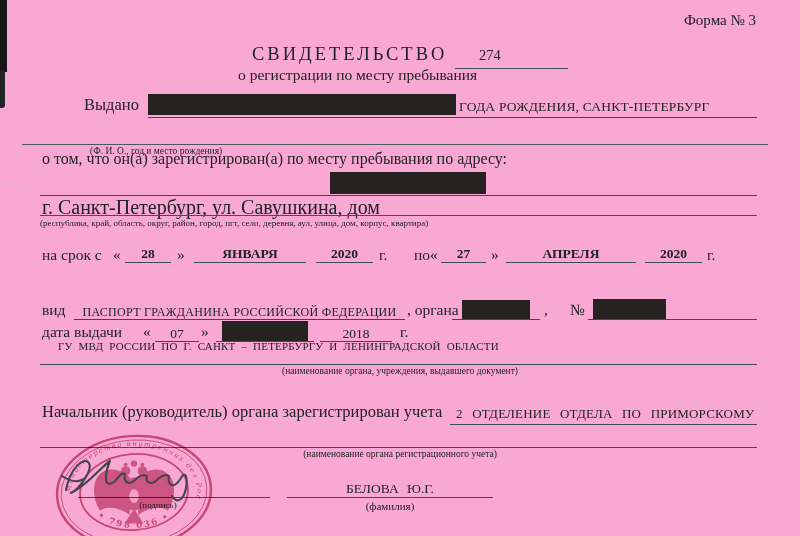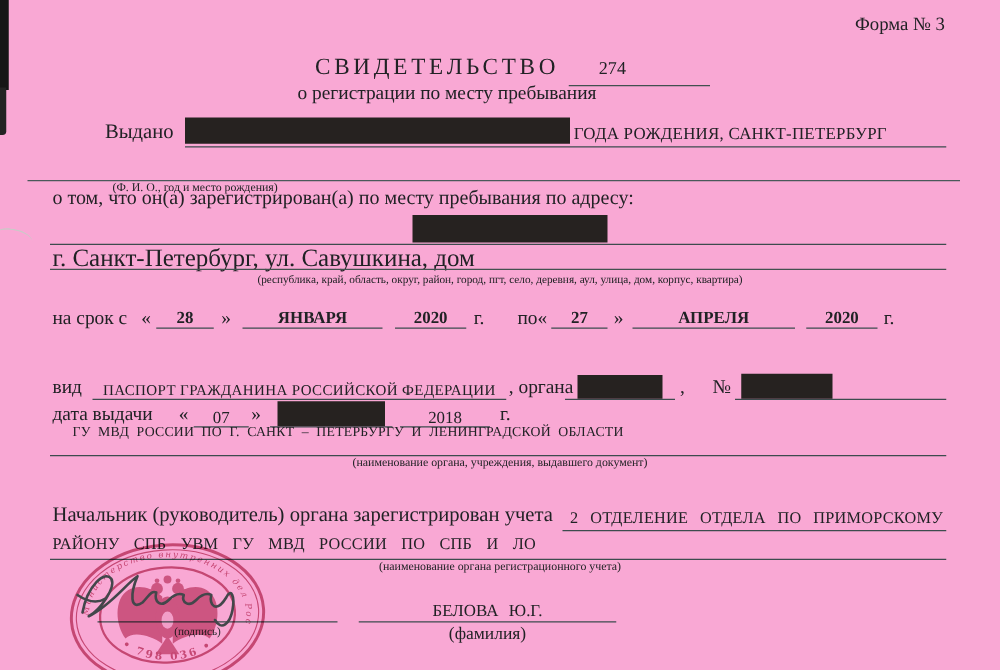--- a/index.html
+++ b/index.html
@@ -23,21 +23,21 @@
   .redaction-issued{left:148px;top:94px;width:308px;height:21px;}
   .issued-suffix{left:459px;top:99px;font-size:13.5px;font-weight:normal;letter-spacing:.2px;}
   .fio-line{left:22px;top:121px;width:746px;height:23px;border-bottom:1.5px solid #4a585a;}
   .fio-caption{left:90px;top:146px;width:660px;font-size:9.5px;}
   
   .statement-line{left:42px;top:150px;font-size:16px;}
   .address-text{left:42px;top:172px;font-size:20px;margin-top:24px;}
   .redaction-address{left:330px;top:172px;width:156px;height:22px;}
   .address-underline{left:40px;top:173px;width:717px;height:22px;border-bottom:1.6px solid #3d4b4e;}
   .address-line2{left:40px;top:193px;width:717px;height:22px;border-bottom:1.5px solid #44514f;}
-  .address-caption{left:50px;top:218px;width:700px;text-align:center;font-size:9px;}
+  .address-caption{left:40px;top:218px;width:700px;text-align:left;font-size:9px;}
   
   .p-txt{top:246px;font-size:15.5px;}
   .p-cell{top:244px;height:19px;border-bottom:1.5px solid #3d4b4e;text-align:center;font-size:13.5px;font-weight:bold;padding-top:2px;box-sizing:border-box;}
   
   .doc-intro{left:42px;top:279px;font-size:16px;}
   .d-txt{font-size:15.5px;}
   .u-cell{height:19px;border-bottom:1.5px solid #3d4b4e;text-align:center;box-sizing:border-box;}
   .kind-cell{left:74px;top:301px;width:331px;font-size:12px;letter-spacing:.3px;padding-top:4px;}
   .series-u{left:452px;top:301px;width:88px;}
   .redaction-series{left:462px;top:300px;width:68px;height:19px;}
@@ -53,21 +53,21 @@
   .head-u1{left:450px;top:404px;width:307px;height:20px;border-bottom:1.5px solid #3d4b4e;}
   .head-v1{left:456px;top:406px;font-size:13px;word-spacing:6px;letter-spacing:.2px;}
   .head-v2{left:42px;top:427px;font-size:13px;word-spacing:8px;letter-spacing:.2px;}
   .head-u2{left:40px;top:426px;width:717px;height:21px;border-bottom:1.6px solid #3d4b4e;}
   .head-caption{left:50px;top:449px;width:700px;text-align:center;font-size:9.5px;}
   
   .sig-line{left:78px;top:480px;width:192px;height:17px;border-bottom:1.6px solid #3d4b4e;}
   .sig-caption{left:118px;top:500px;width:80px;text-align:center;font-size:9px;color:#2b2d30;}
   .fam-line{left:287px;top:480px;width:206px;height:17px;border-bottom:1.6px solid #3d4b4e;}
   .fam-name{left:287px;top:481px;width:206px;text-align:center;font-size:13.5px;word-spacing:5px;}
-  .fam-caption{left:287px;top:500px;width:206px;text-align:center;font-size:14px;}
+  .fam-caption{left:287px;top:500px;width:206px;text-align:center;font-size:11px;}
   
   .stamp-svg{left:50px;top:430px;mix-blend-mode:multiply;opacity:.82;}
   .sign-svg{left:58px;top:448px;}
   
   .edge-strip-a{left:0;top:0;width:7px;height:72px;background:#161616;}
   .edge-strip-b{left:0;top:70px;width:5px;height:38px;background:#232323;border-radius:0 0 3px 0;}
   .edge-curl{left:-6px;top:183px;width:32px;height:16px;border-radius:50%;border-top:1.5px solid #c7ccc7;transform:rotate(10deg);}
 </style>
 </head>
 <body>
@@ -135,21 +135,20 @@
   <div class="abs d-txt" style="left:400px;top:323px">г.</div>
 
   <div class="abs issuer-underline"></div>
   <div class="abs issuer-row">ГУ МВД РОССИИ ПО Г. САНКТ – ПЕТЕРБУРГУ И ЛЕНИНГРАДСКОЙ ОБЛАСТИ</div>
   <div class="abs issuer-caption">(наименование органа, учреждения, выдавшего документ)</div>
 
   <div class="abs head-label">Начальник (руководитель) органа зарегистрирован учета</div>
   <div class="abs head-u1"></div>
   <div class="abs head-v1">2 ОТДЕЛЕНИЕ ОТДЕЛА ПО ПРИМОРСКОМУ</div>
   <div class="abs head-u2"></div>
-  <div class="abs head-v2">РАЙОНУ СПБ УВМ ГУ МВД РОССИИ ПО СПБ И ЛО</div>
   <div class="abs head-caption">(наименование органа регистрационного учета)</div>
 
   <div class="abs sig-line"></div>
   <div class="abs sig-caption">(подпись)</div>
   <div class="abs fam-line"></div>
   <div class="abs fam-name">БЕЛОВА Ю.Г.</div>
   <div class="abs fam-caption">(фамилия)</div>
 
   <svg class="abs stamp-svg" width="170" height="106" viewBox="0 0 170 106">
     <g stroke="#bf4a70" fill="none" transform="rotate(-4 84 62)">

